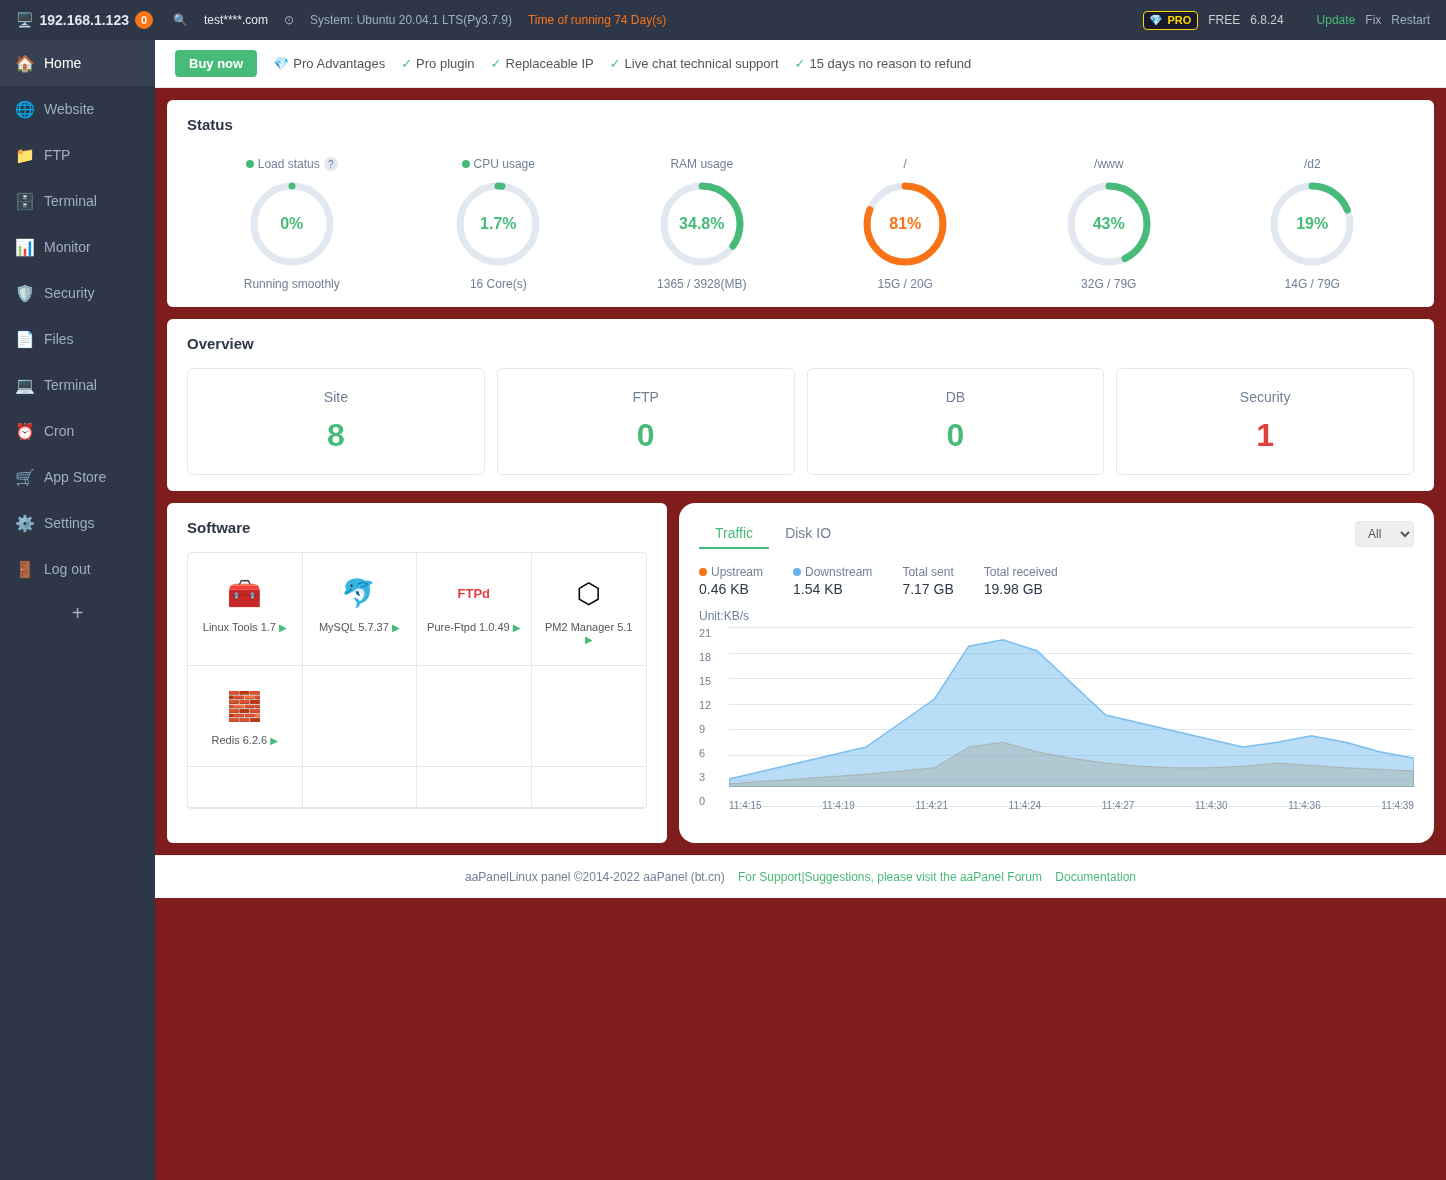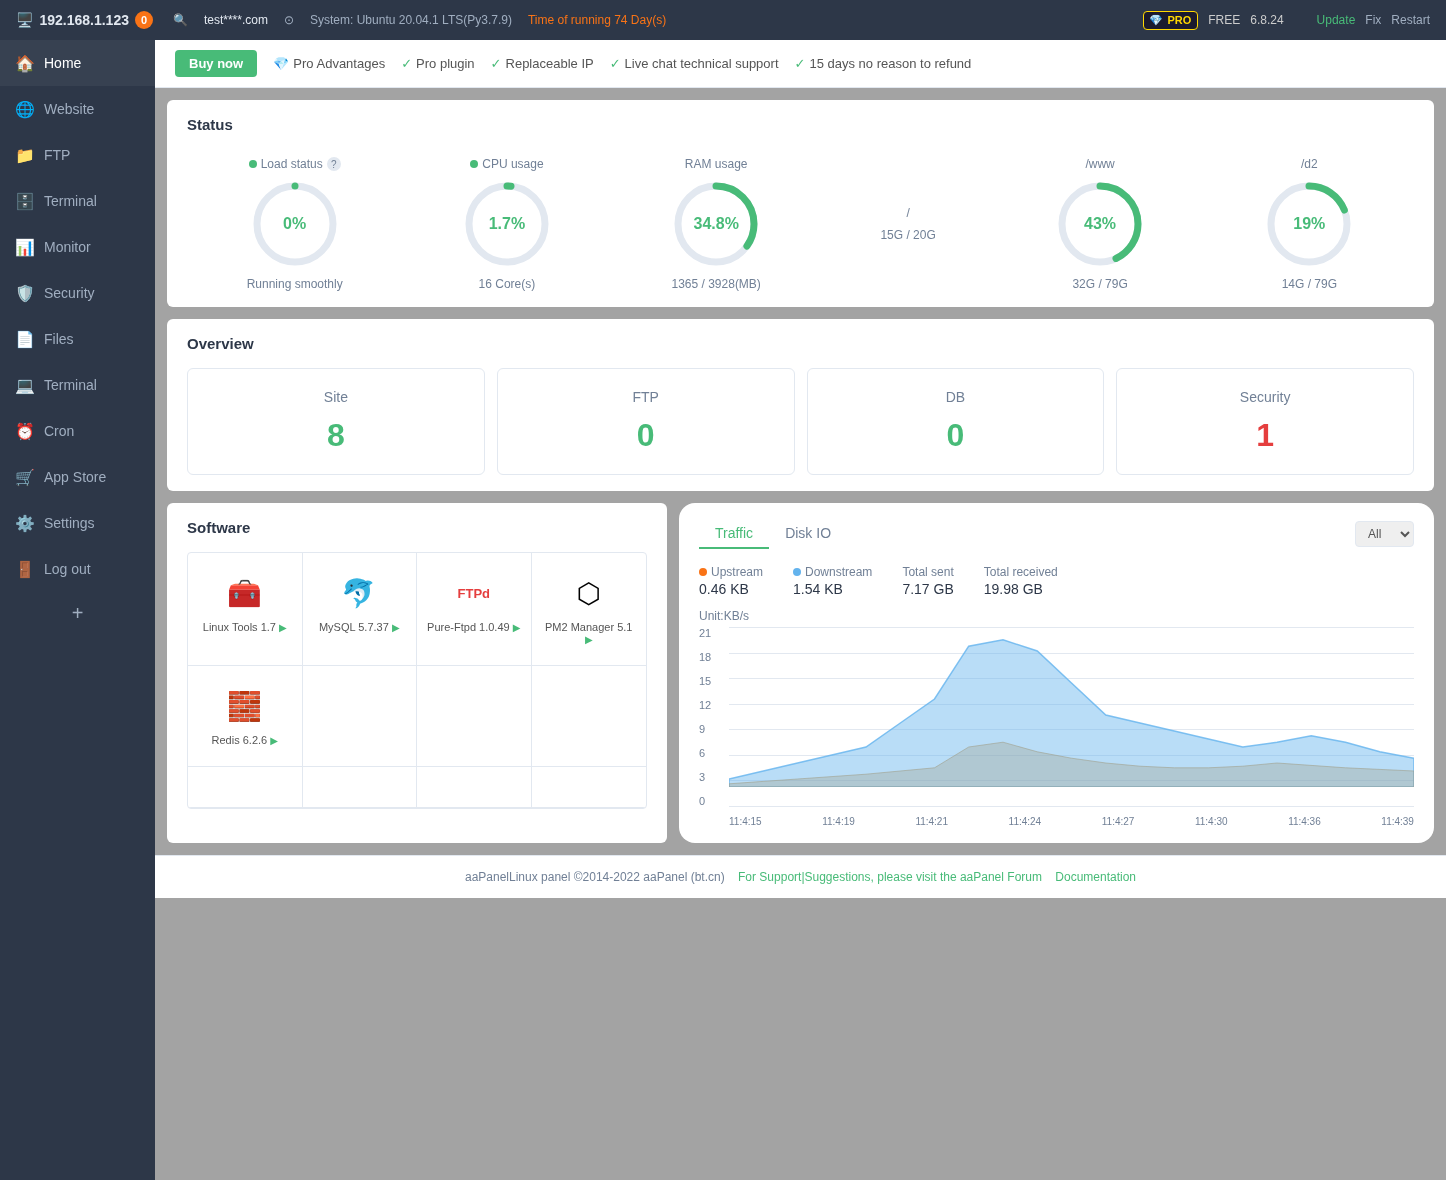--- a/index.html
+++ b/index.html
@@ -22,21 +22,21 @@
     .main-layout { display: flex; flex: 1; overflow: hidden; }
 
     
     .sidebar { width: 155px; background: #2d3748; display: flex; flex-direction: column; padding-top: 0; }
     .sidebar-item { display: flex; align-items: center; gap: 10px; padding: 14px 16px; color: #a0aec0; cursor: pointer; font-size: 14px; transition: all 0.2s; }
     .sidebar-item.active { background: #374151; color: #fff; }
     .sidebar-icon { width: 18px; height: 18px; display: flex; align-items: center; justify-content: center; font-size: 16px; flex-shrink: 0; }
     .sidebar-add { display: flex; align-items: center; justify-content: center; padding: 10px; color: #a0aec0; cursor: pointer; font-size: 20px; }
 
     
-    .content { flex: 1; overflow-y: auto; padding: 0; background: #a3a3a3; }
+    .content { flex: 1; overflow-y: auto; padding: 0; background: #7f1d1d; }
 
     
     .promo-bar { background: #fff; padding: 10px 20px; display: flex; align-items: center; gap: 16px; border-bottom: 1px solid #e2e8f0; font-size: 13px; }
     .buy-now-btn { background: #48bb78; color: #fff; border: none; border-radius: 4px; padding: 6px 14px; cursor: pointer; font-size: 13px; font-weight: 600; }
     .promo-item { display: flex; align-items: center; gap: 4px; color: #555; }
     .check-green { color: #48bb78; }
 
     
     .section { background: #fff; margin: 12px; border-radius: 6px; padding: 16px 20px; }
     .section-title { font-size: 15px; color: #2d3748; font-weight: 600; margin-bottom: 16px; }
@@ -84,21 +84,21 @@
     .stat-dot-orange { width: 8px; height: 8px; border-radius: 50%; background: #f97316; }
     .stat-dot-blue { width: 8px; height: 8px; border-radius: 50%; background: #63b3ed; }
     .stat-value { font-size: 14px; color: #2d3748; font-weight: 500; }
 
     
     .chart-area { position: relative; height: 200px; }
     .chart-y-labels { position: absolute; left: 0; top: 0; bottom: 20px; display: flex; flex-direction: column-reverse; justify-content: space-between; font-size: 11px; color: #718096; width: 25px; }
     .chart-inner { position: absolute; left: 30px; right: 0; top: 0; bottom: 20px; }
     .chart-gridlines { position: absolute; top: 0; left: 0; right: 0; bottom: 0; display: flex; flex-direction: column-reverse; justify-content: space-between; }
     .gridline { border-top: 1px solid #e2e8f0; width: 100%; }
-    .chart-x-labels { position: absolute; left: 30px; right: 0; bottom: 0; height: 20px; display: flex; justify-content: space-between; font-size: 10px; color: #718096; align-items: flex-end; }
+    .chart-x-labels { position: absolute; left: 30px; right: 0; bottom: 16px; height: 20px; display: flex; justify-content: space-between; font-size: 10px; color: #718096; align-items: flex-end; }
     .unit-label { font-size: 12px; color: #718096; margin-bottom: 4px; }
 
     
     .footer { background: #fff; padding: 14px 20px; text-align: center; font-size: 12px; color: #718096; border-top: 1px solid #e2e8f0; margin-top: auto; }
     .footer-link { color: #48bb78; cursor: pointer; }
 
     
     svg.gauge { width: 90px; height: 90px; transform: rotate(-90deg); }
 
     
@@ -263,20 +263,27 @@
         <span class="gauge-value" style="color:#48bb78">34.8%</span>
       </div>
       <span class="gauge-sub">1365 / 3928(MB)</span>
     </div>
 
     <div class="gauge-item">
       <div class="gauge-header">
 
         <span class="gauge-label">/</span>
 
+      </div>
+      <div class="gauge-container">
+        <svg class="gauge" viewBox="0 0 90 90">
+          <circle cx="45" cy="45" r="38" fill="none" stroke="#e2e8f0" stroke-width="7"></circle>
+          <circle cx="45" cy="45" r="38" fill="none" stroke="#f97316" stroke-width="7" stroke-dasharray="193.39644375498767 45.36459791783659" stroke-linecap="round"></circle>
+        </svg>
+        <span class="gauge-value" style="color:#f97316">81%</span>
       </div>
       <span class="gauge-sub">15G / 20G</span>
     </div>
 
     <div class="gauge-item">
       <div class="gauge-header">
 
         <span class="gauge-label">/www</span>
 
       </div>

